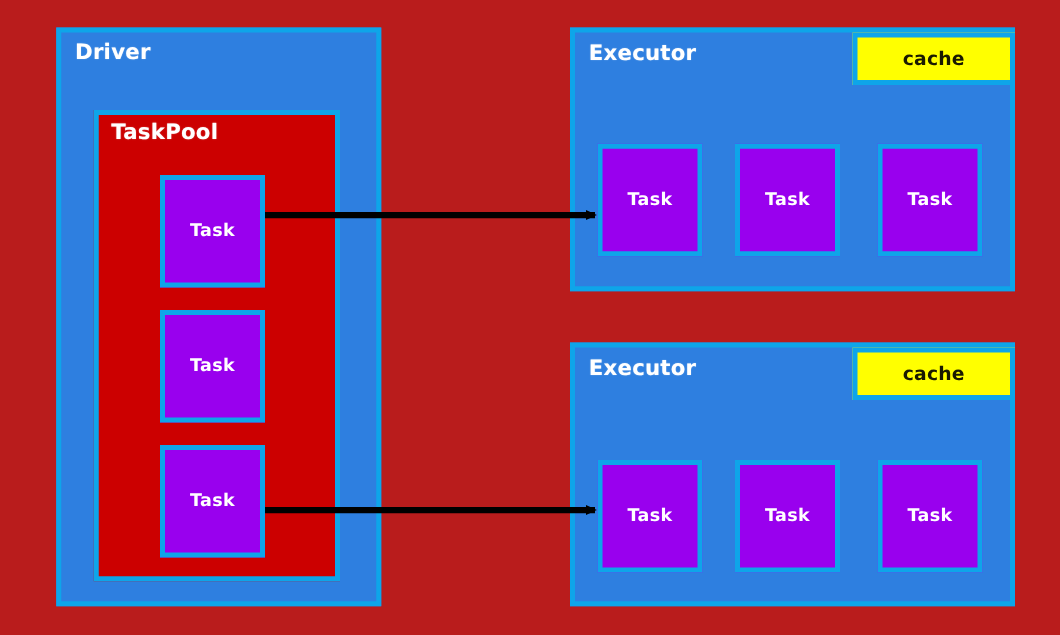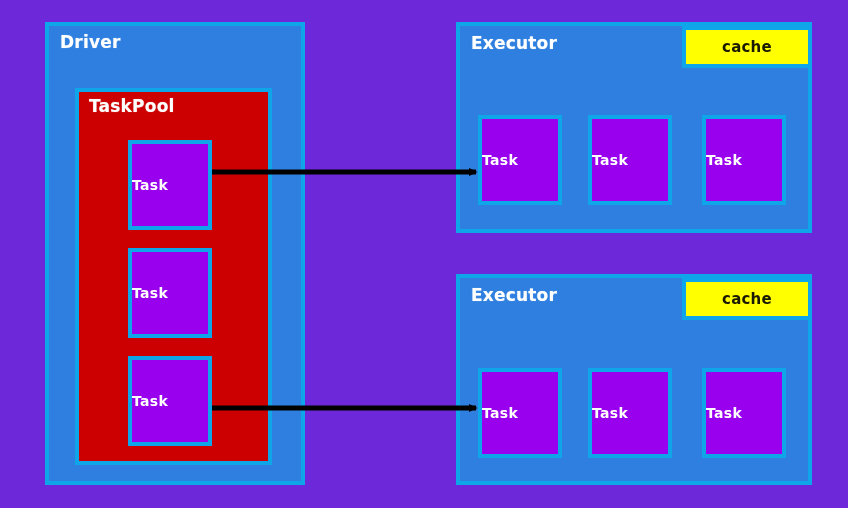--- a/index.html
+++ b/index.html
@@ -14,42 +14,42 @@
     overflow: hidden;
     font-family: "DejaVu Sans", "Liberation Sans", sans-serif;
   }
 
   #canvas {
     position: absolute;
     left: 0;
     top: 0;
     width: 848px;
     height: 508px;
-    background: #6d28d9;
+    background: #b91c1c;
   }
 
   .box {
     position: absolute;
     box-sizing: border-box;
     border: 4px solid #0ea5e9;
   }
 
   .container-box {
     background: #2E7FE0;
   }
 
   .pool-box {
     background: #CC0000;
   }
 
   .task-box {
     background: #9900EE;
     display: flex;
     align-items: center;
-    justify-content: flex-start;
+    justify-content: center;
   }
 
   .cache-box {
     background: #FFFF00;
     display: flex;
     align-items: center;
     justify-content: center;
   }
 
   .container-label {

